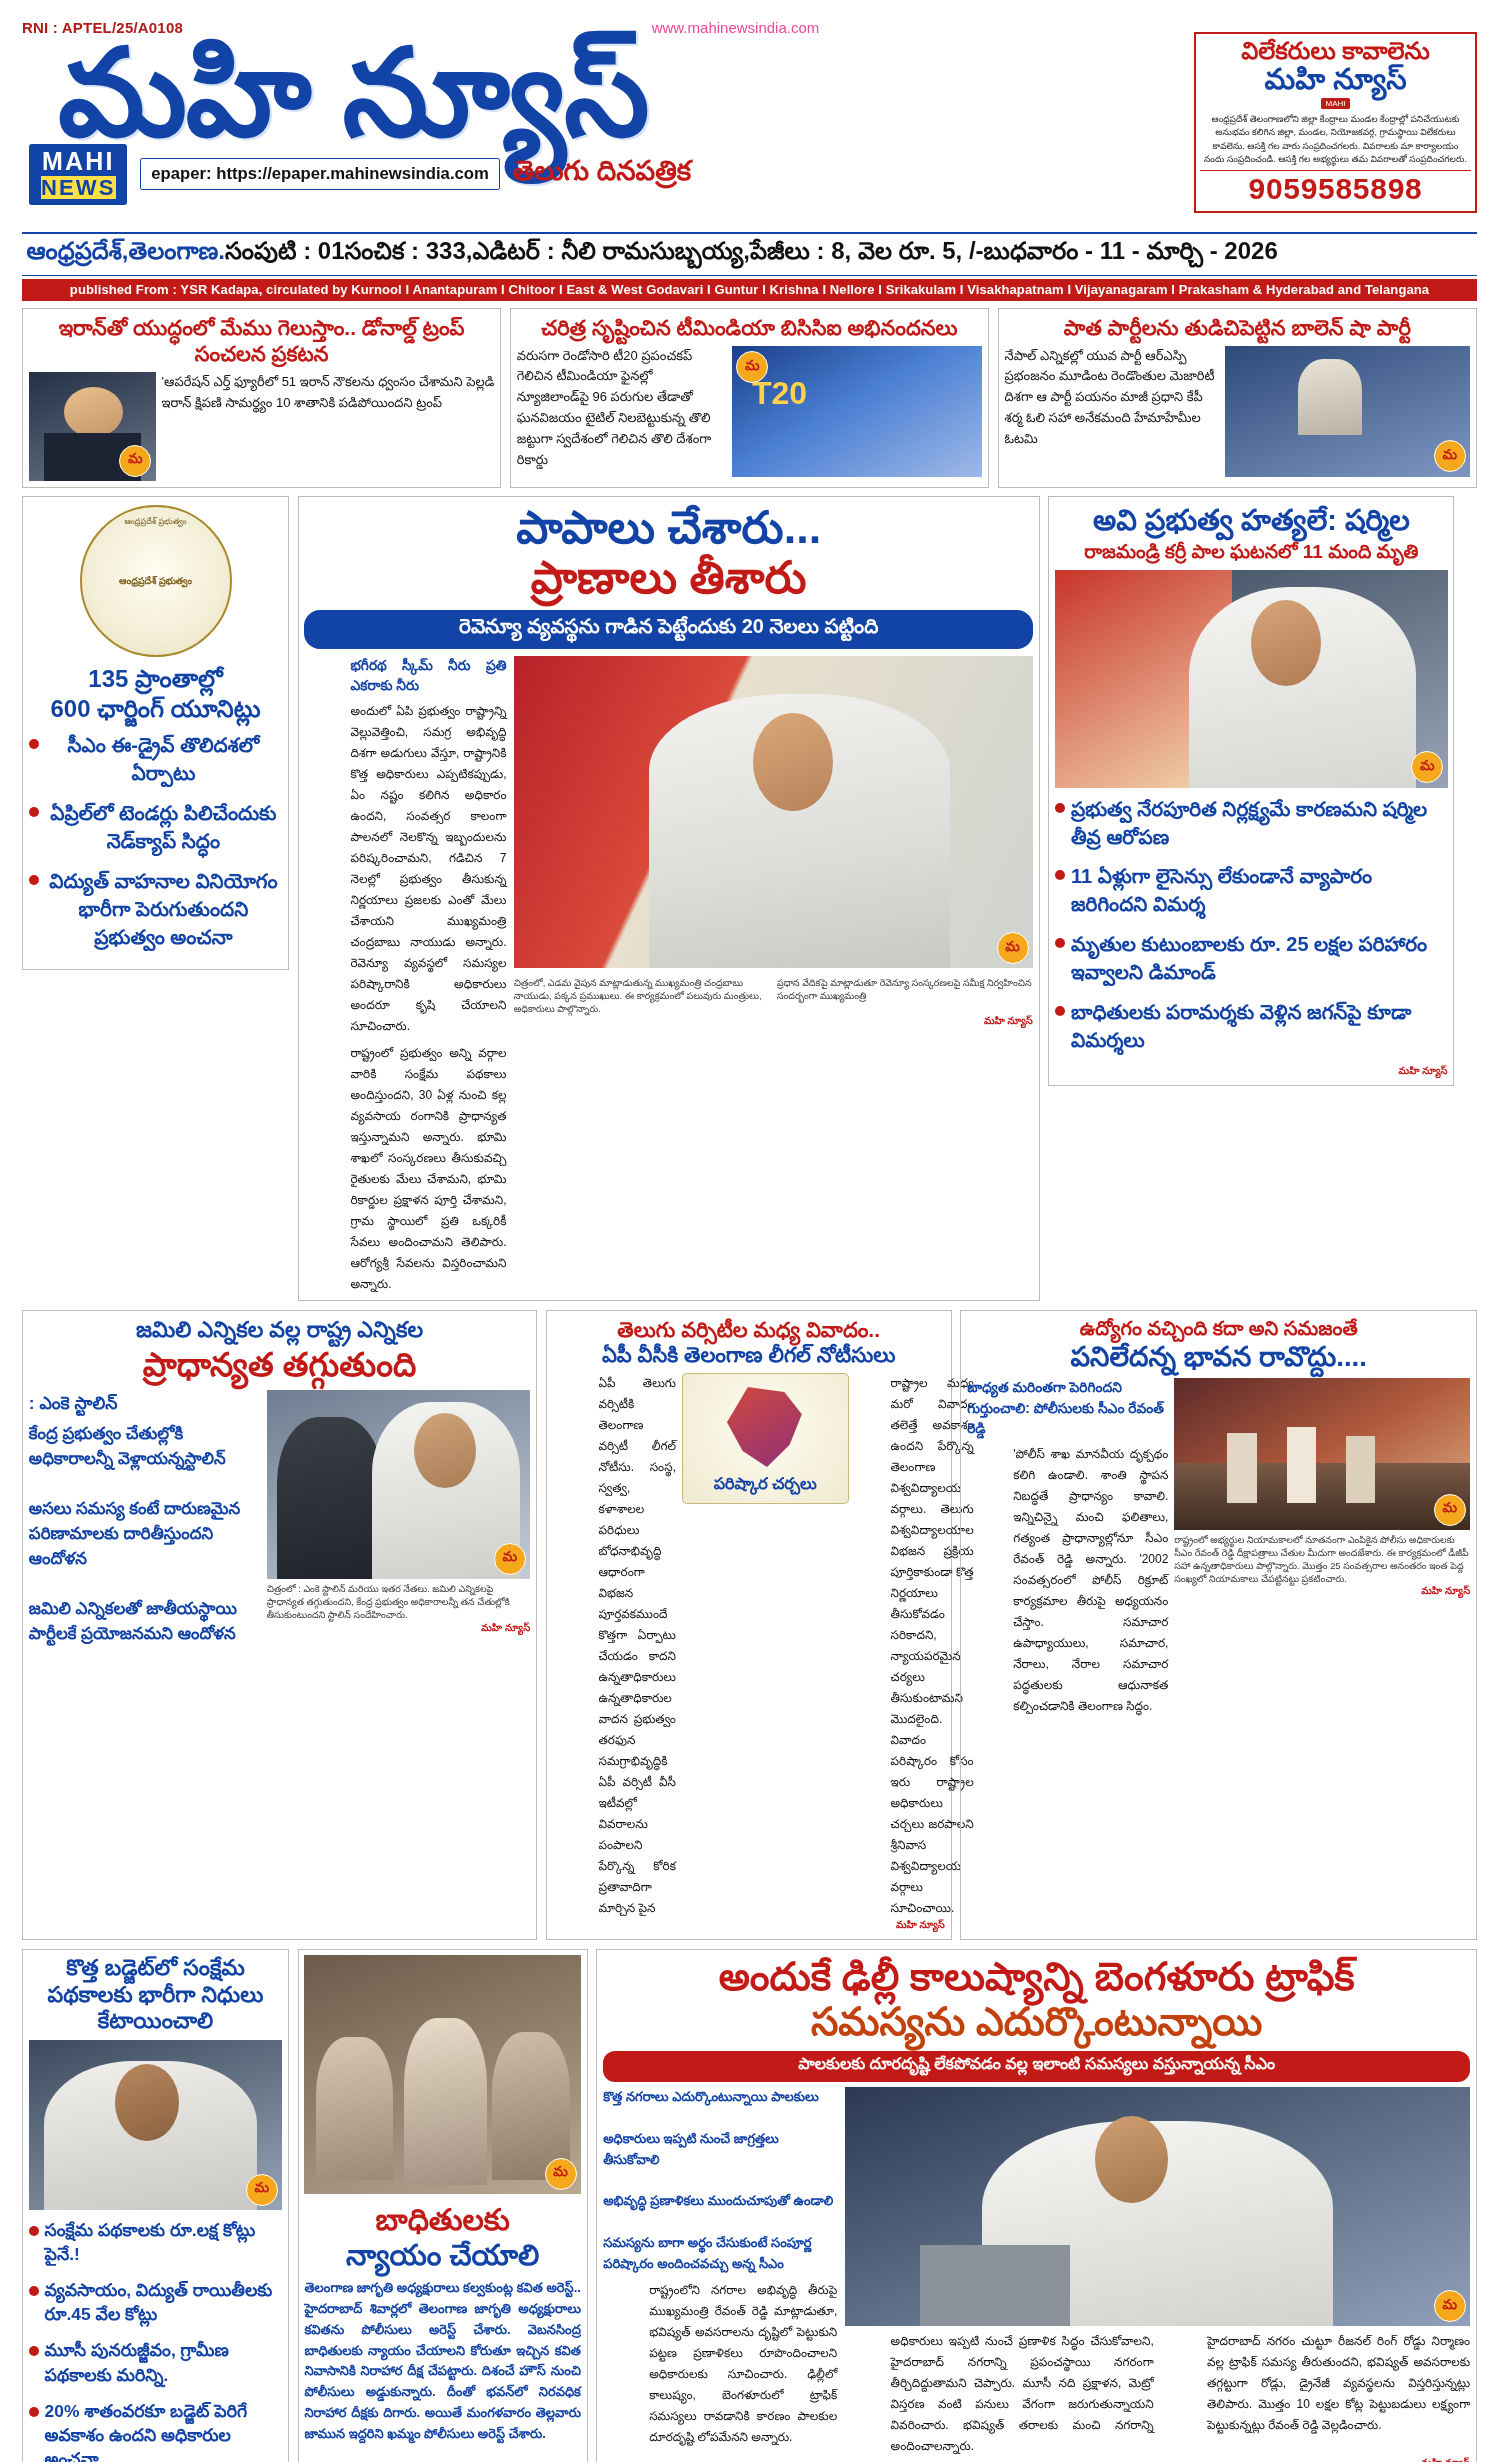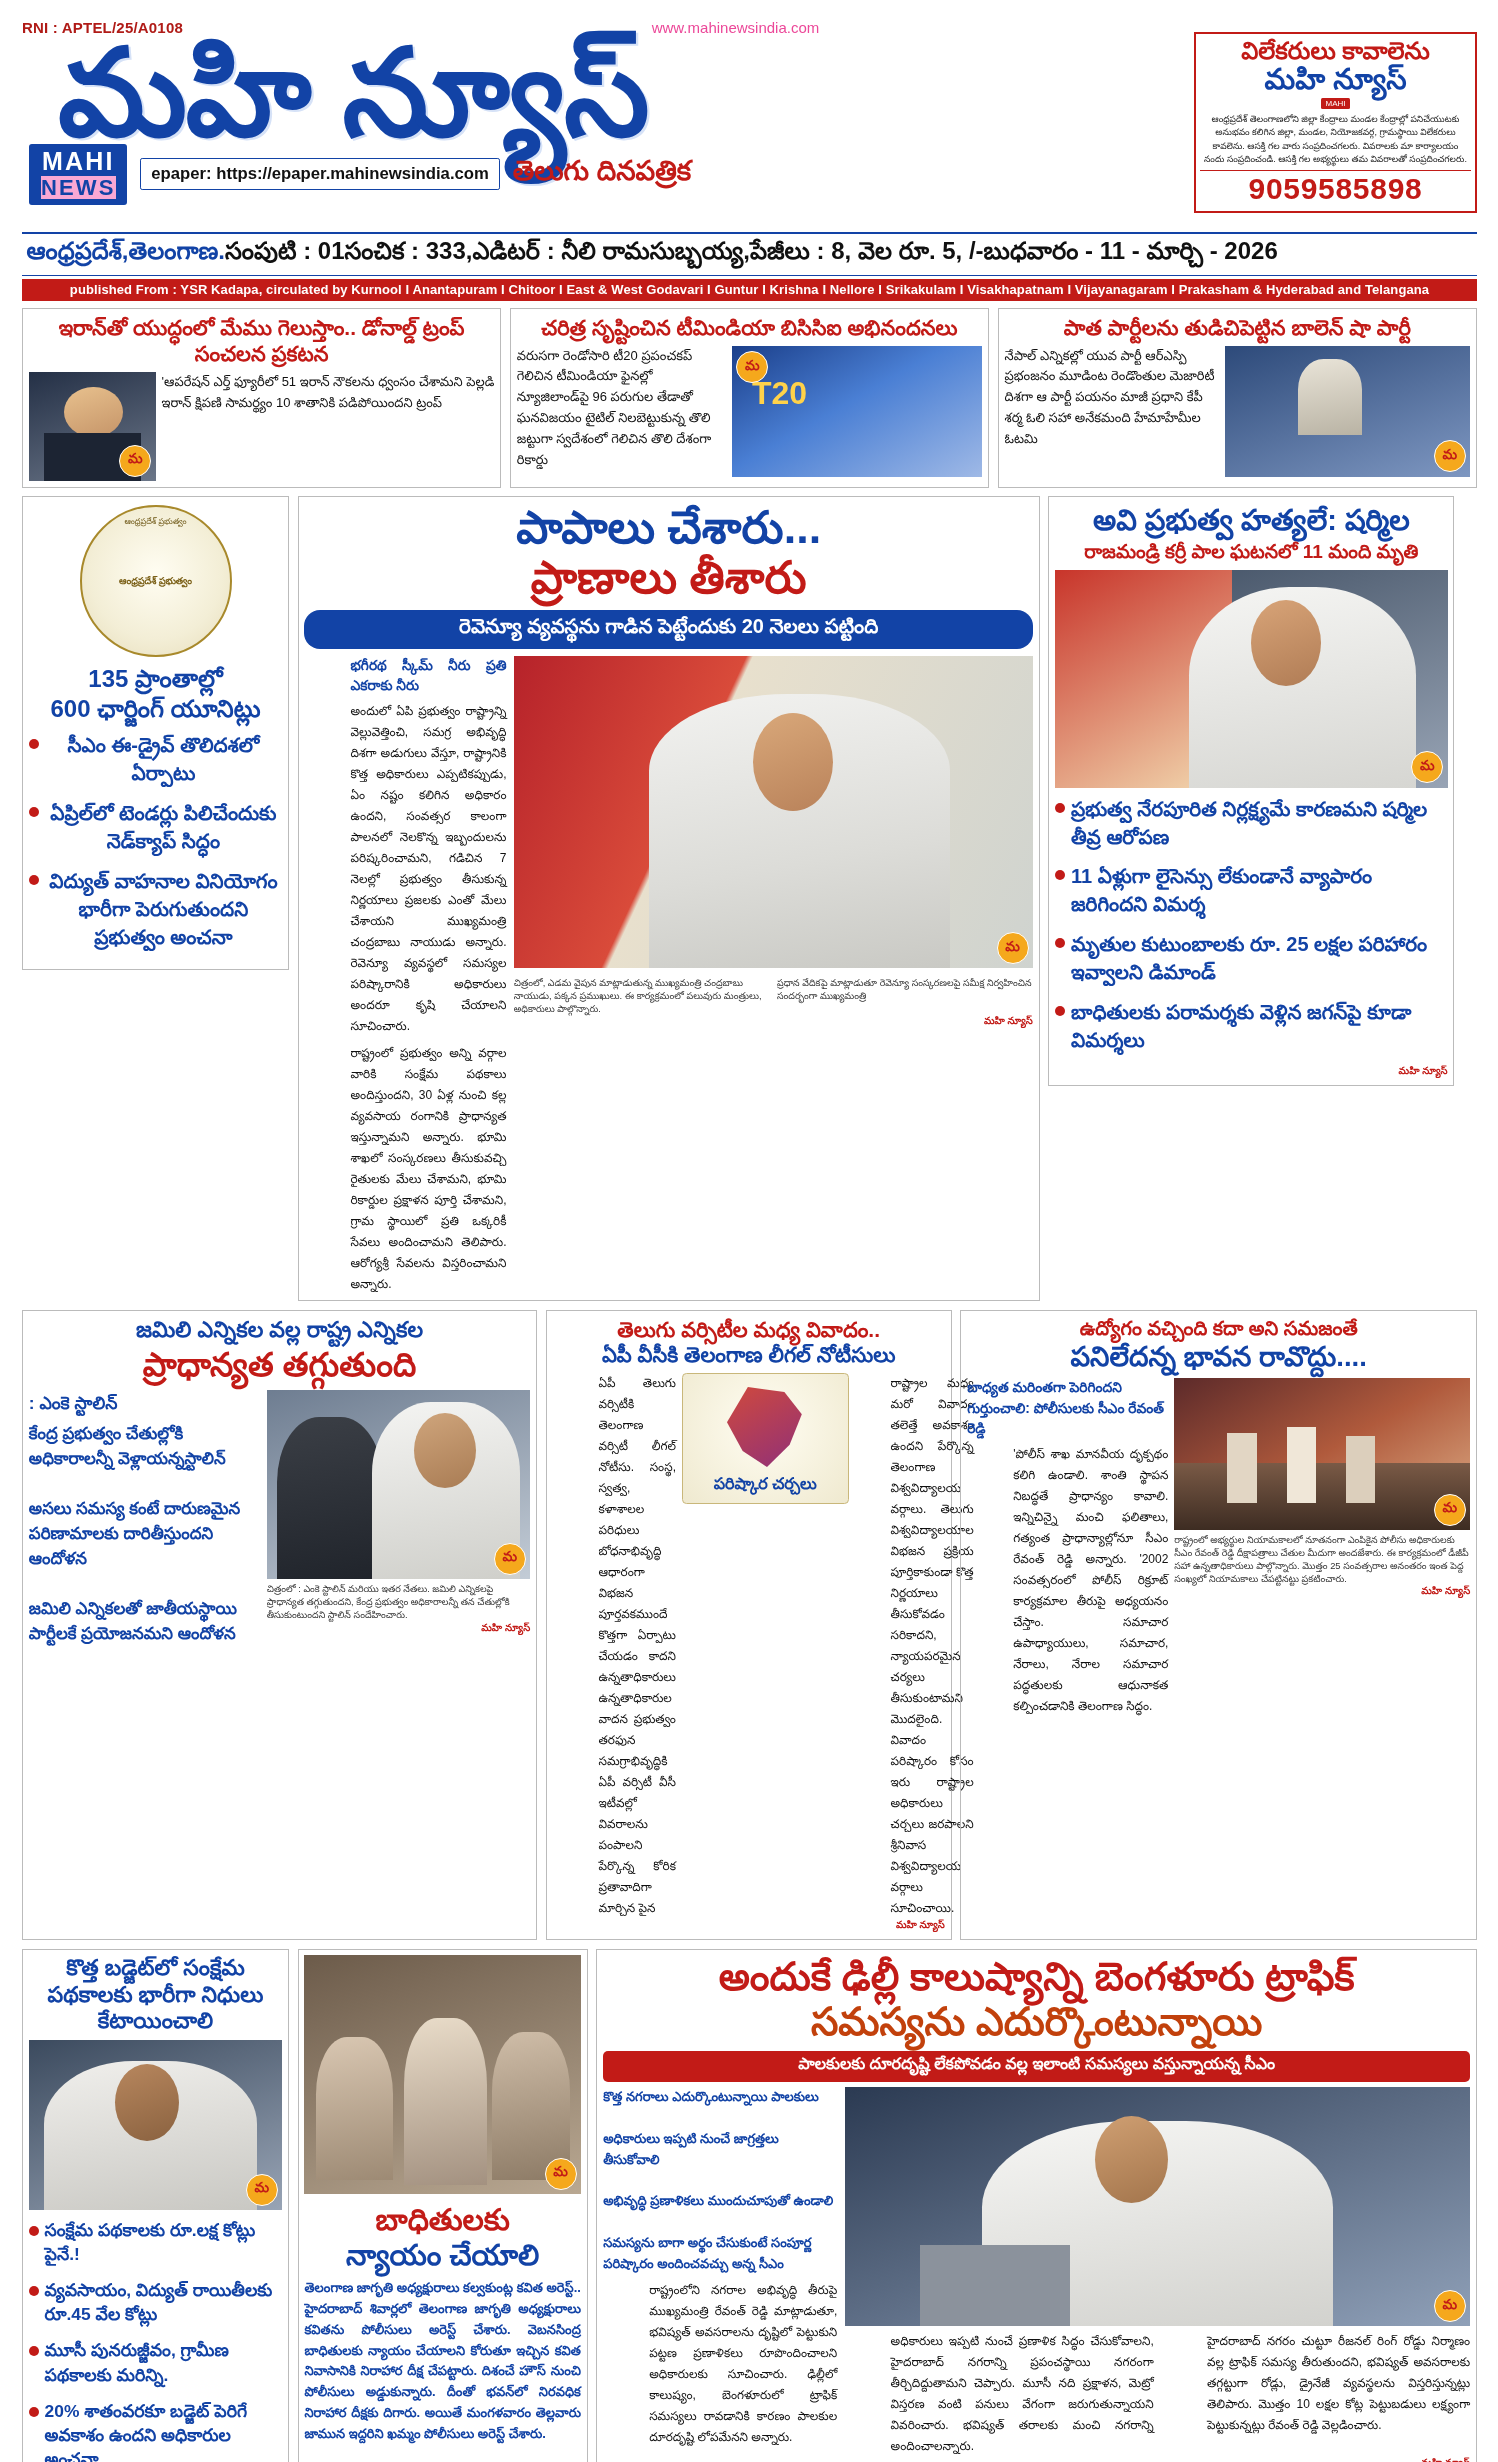--- a/index.html
+++ b/index.html
@@ -37,21 +37,21 @@
     padding-left: 36px;
   }
   .mast-sub-row {
     display: flex; align-items: center; gap: 13px; margin-top: -10px; padding-left: 7.3px;
   }
   .mahi-badge {
     background: #1243a6; color: #fff; text-align: center;
     padding: 4.4px 11.6px 5.8px 11.6px; border-radius: 2.9px; line-height: 1.05;
   }
   .mahi-badge .l1 { font-size: 25px; font-weight: bold; letter-spacing: 2.2px; }
-  .mahi-badge .l2 { font-size: 22px; font-weight: bold; background:#f9a8d4; color:#1243a6; margin-top:1.5px; letter-spacing: 2.2px;}
+  .mahi-badge .l2 { font-size: 22px; font-weight: bold; background:#fde047; color:#1243a6; margin-top:1.5px; letter-spacing: 2.2px;}
   .epaper {
     border: 1.5px solid #1243a6; color: #111; font-size: 16.7px; font-weight: bold;
     padding: 5px 10px; border-radius: 2.2px; background: #fff;
   }
   .telugu-daily { color: #c21b17; font-size: 27.6px; font-weight: bold; }
   .mast-right {
     width: 283px; border: 2.2px solid #c21b17; padding: 4.4px; text-align: center;
     background: #fff;
   }
   .mr-l1 { color: #c21b17; font-size: 24px; font-weight: bold; line-height: 1.1; }
@@ -141,21 +141,21 @@
     background: radial-gradient(circle at 50% 40%, #fffdf2, #efe9cf);
     border: 1.5px solid #c9b77a; border-radius: 4.4px;
   }
   .map-shape { position:absolute; left:50%; top:13px; transform:translateX(-50%);
     width:87px;height:80px; background:linear-gradient(150deg,#d14a3c,#8e2f7a);
     clip-path: polygon(30% 0%, 72% 6%, 92% 34%, 78% 72%, 52% 100%, 24% 80%, 6% 44%);}
   .map-cap { position:absolute;bottom:5.8px;left:0;width:100%;text-align:center;
      color:#1243a6;font-size:16px;font-weight:bold;}
   .banner-red { color:#c21b17; font-size:39px;font-weight:bold;text-align:center;line-height:1.15;}
   .banner-blue { color:#c2410c; font-size:39px;font-weight:bold;text-align:center;line-height:1.15;}
-  .sub-red-bar { background:#c21b17;color:#fff;font-size:16px;font-weight:bold;text-align:center;padding:4.4px 7.3px;border-radius:5px;margin:5.8px 0;}
+  .sub-red-bar { background:#c21b17;color:#fff;font-size:16px;font-weight:bold;text-align:center;padding:4.4px 7.3px;border-radius:12px;margin:5.8px 0;}
   .mini-note { font-size:11.6px;line-height:1.7;color:#111;text-align:justify;}
   .centered { text-align:center; }
 </style>
 </head>
 <body>
 
 <div class="page">
 
   <div class="rni-row">
     <div class="rni">RNI : APTEL/25/A0108</div>

